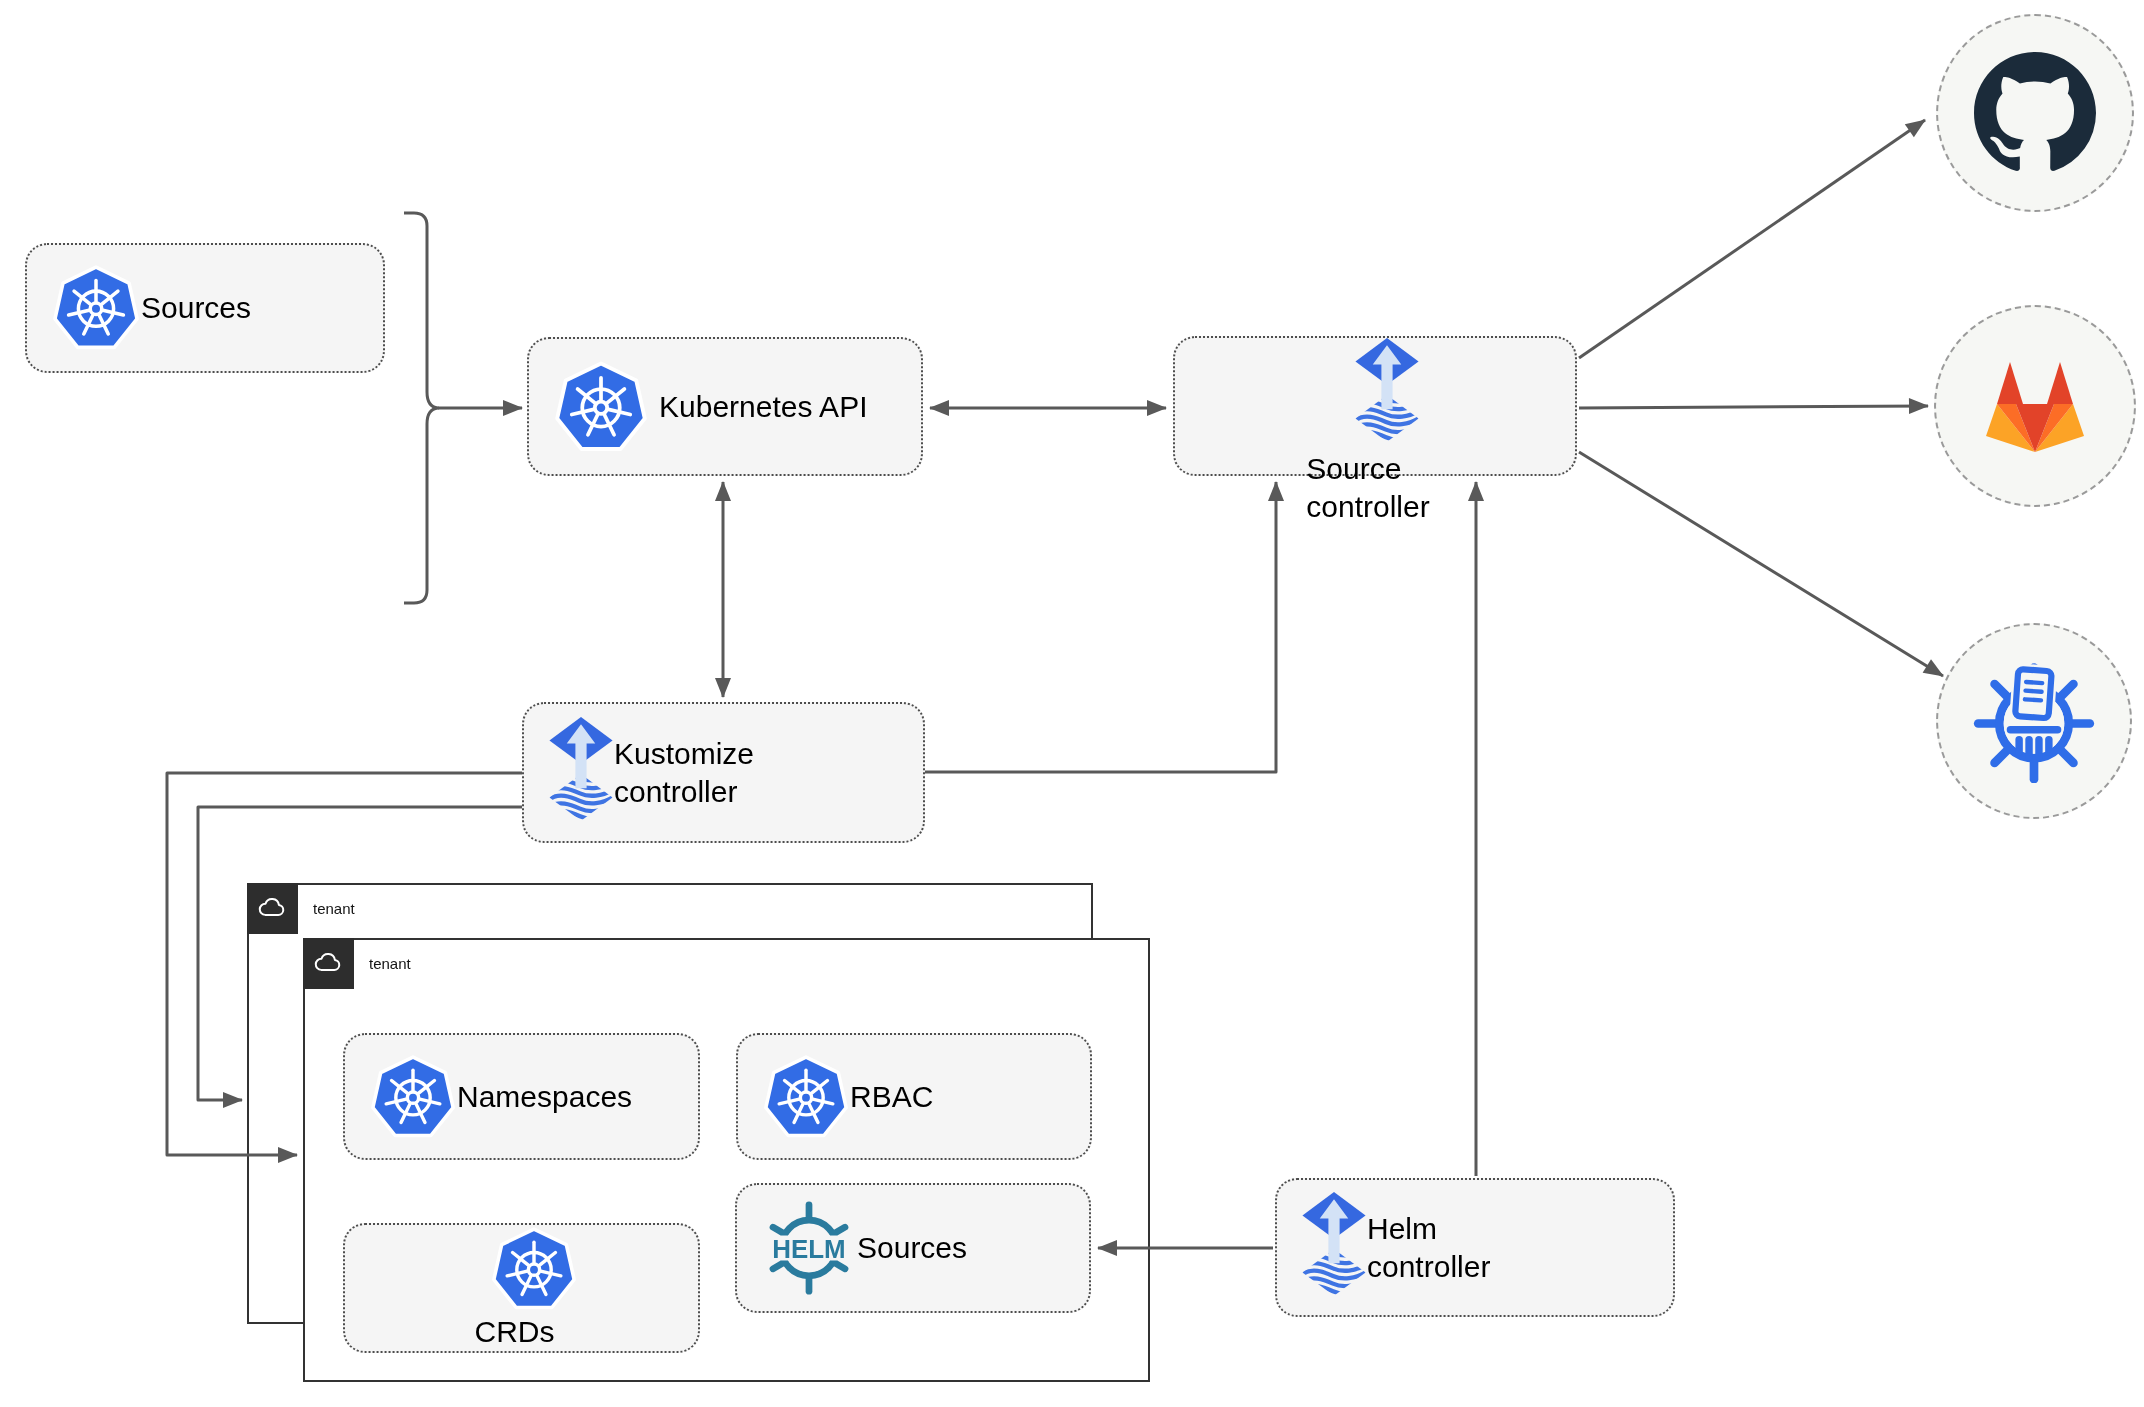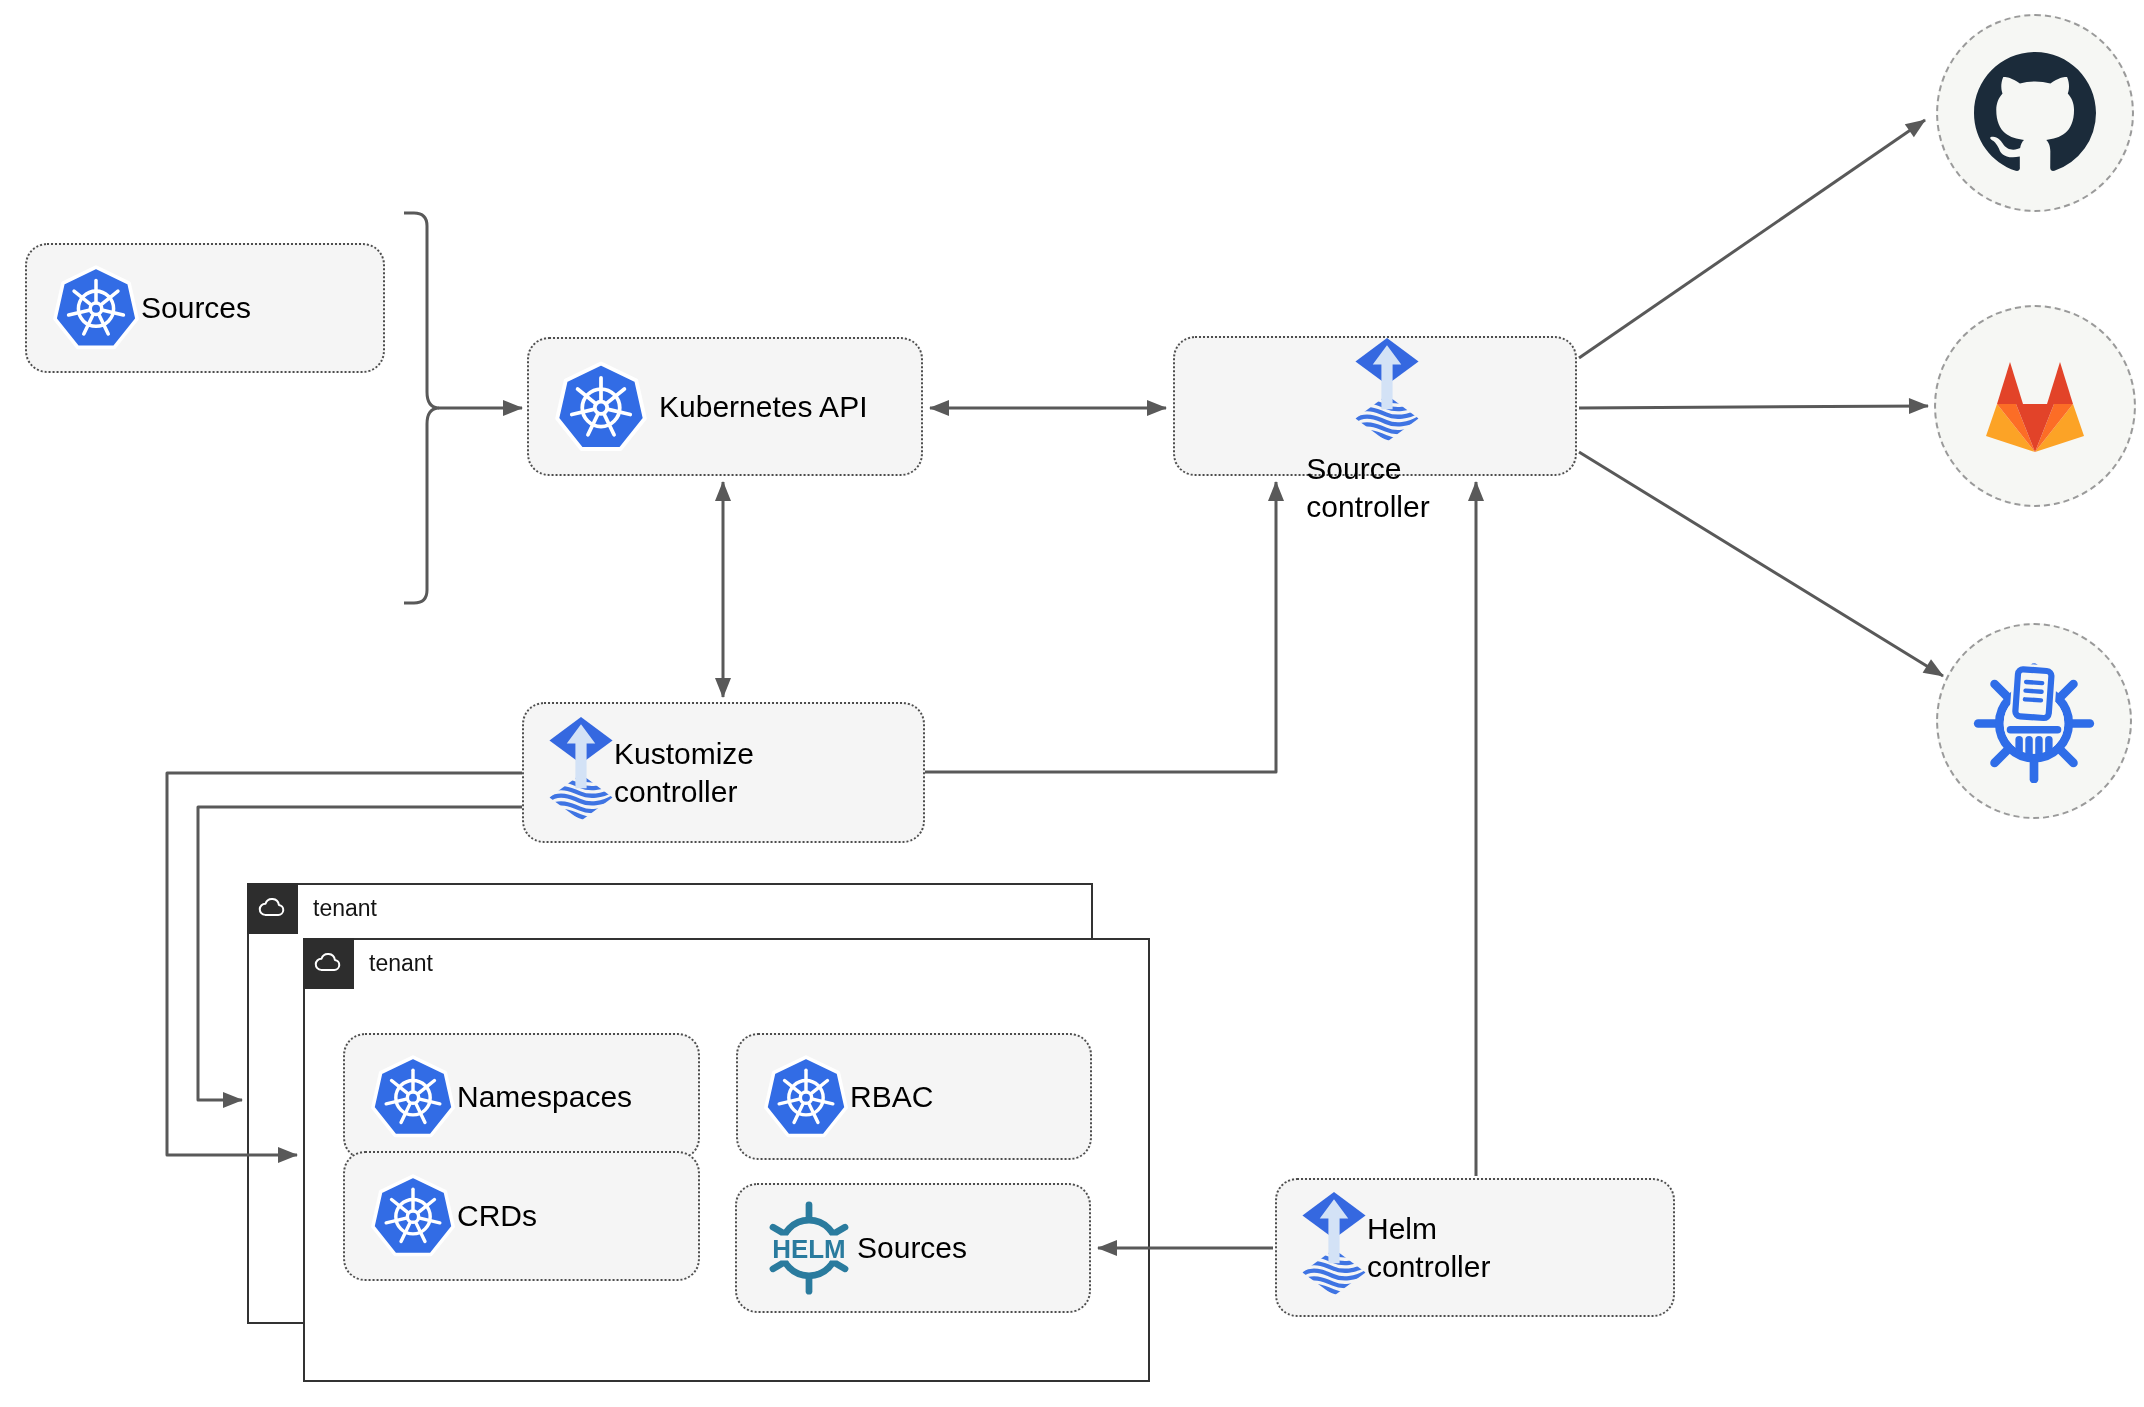--- a/index.html
+++ b/index.html
@@ -14,39 +14,39 @@
   .node .nlabel{flex:1 1 auto;text-align:left;font-size:30px;color:#000;line-height:1.25;
                 white-space:pre-line;padding-right:14px;}
 
   
   .tenant{position:absolute;background:#ffffff;border:2.5px solid #333;}
   .tenant-back{left:247px;top:883px;width:846px;height:441px;z-index:1;}
   .tenant-front{left:303px;top:938px;width:847px;height:444px;z-index:2;}
   .tenant-tab{position:absolute;left:-2.5px;top:-2.5px;width:51px;height:51px;background:#2d2d2d;
               display:flex;align-items:center;justify-content:center;}
   .tenant-label{position:absolute;left:64px;top:-2px;height:51px;line-height:51px;
-                font-size:23px;color:#141414;}
+                font-size:15px;color:#141414;}
 
   
   .remote{position:absolute;border-radius:50%;border:2.5px dashed #9a9a9a;background:#f6f7f4;
           display:flex;align-items:center;justify-content:center;z-index:1;}
   #github-circle{left:1936px;top:14px;width:198px;height:198px;}
   #gitlab-circle{left:1934px;top:305px;width:202px;height:202px;}
   #chartmuseum-circle{left:1936px;top:623px;width:196px;height:196px;}
 
   
   #sources{left:25px;top:243px;width:360px;height:130px;}
   #kustomizations{left:23px;top:448px;width:362px;height:130px;}
   #k8s-api{left:527px;top:337px;width:396px;height:139px;gap:10px;}
   #source-controller{left:1173px;top:336px;width:404px;height:140px;flex-direction:column;}
   #kustomize-controller{left:522px;top:702px;width:403px;height:141px;}
   #helm-controller{left:1275px;top:1178px;width:400px;height:139px;}
   #namespaces{left:343px;top:1033px;width:357px;height:127px;}
   #rbac{left:736px;top:1033px;width:356px;height:127px;}
-  #crds{left:343px;top:1151px;width:357px;height:130px;}
+  #crds{left:343px;top:1223px;width:357px;height:130px;flex-direction:column;}
   #releases{left:735px;top:1183px;width:356px;height:130px;}
 
   #connectors{position:absolute;left:0;top:0;z-index:4;pointer-events:none;}
 </style>
 </head>
 <body>
 
 <svg width="0" height="0" style="position:absolute" aria-hidden="true">
   <defs>
     <symbol id="sym-k8s" viewBox="0 0 64 64">

